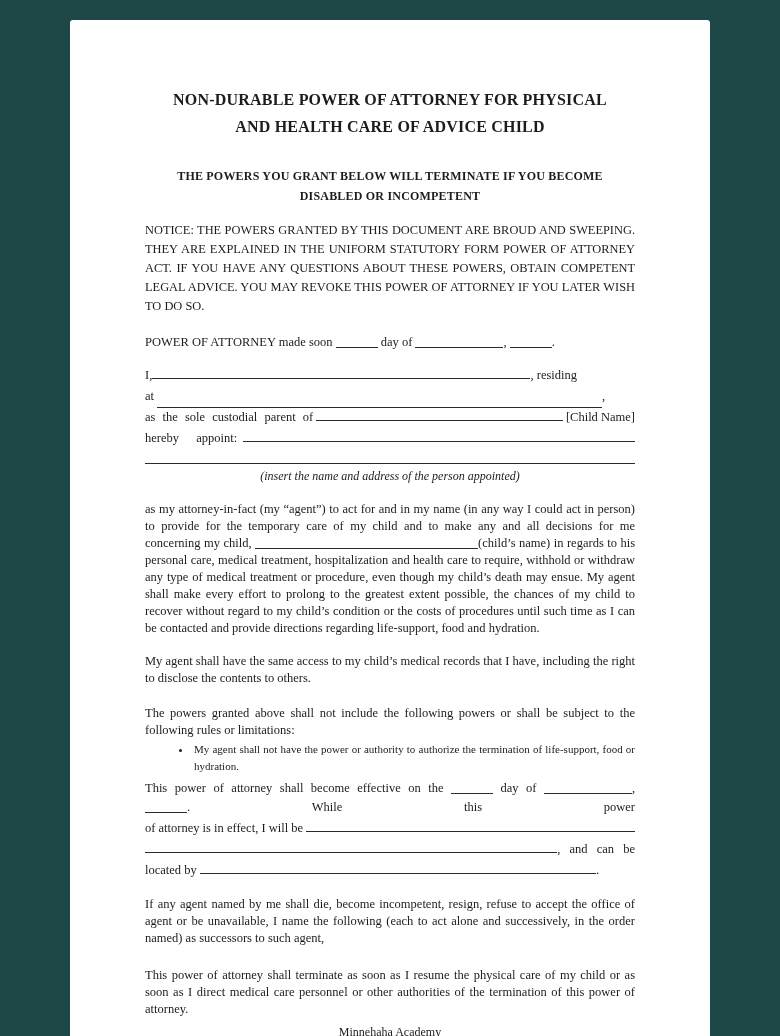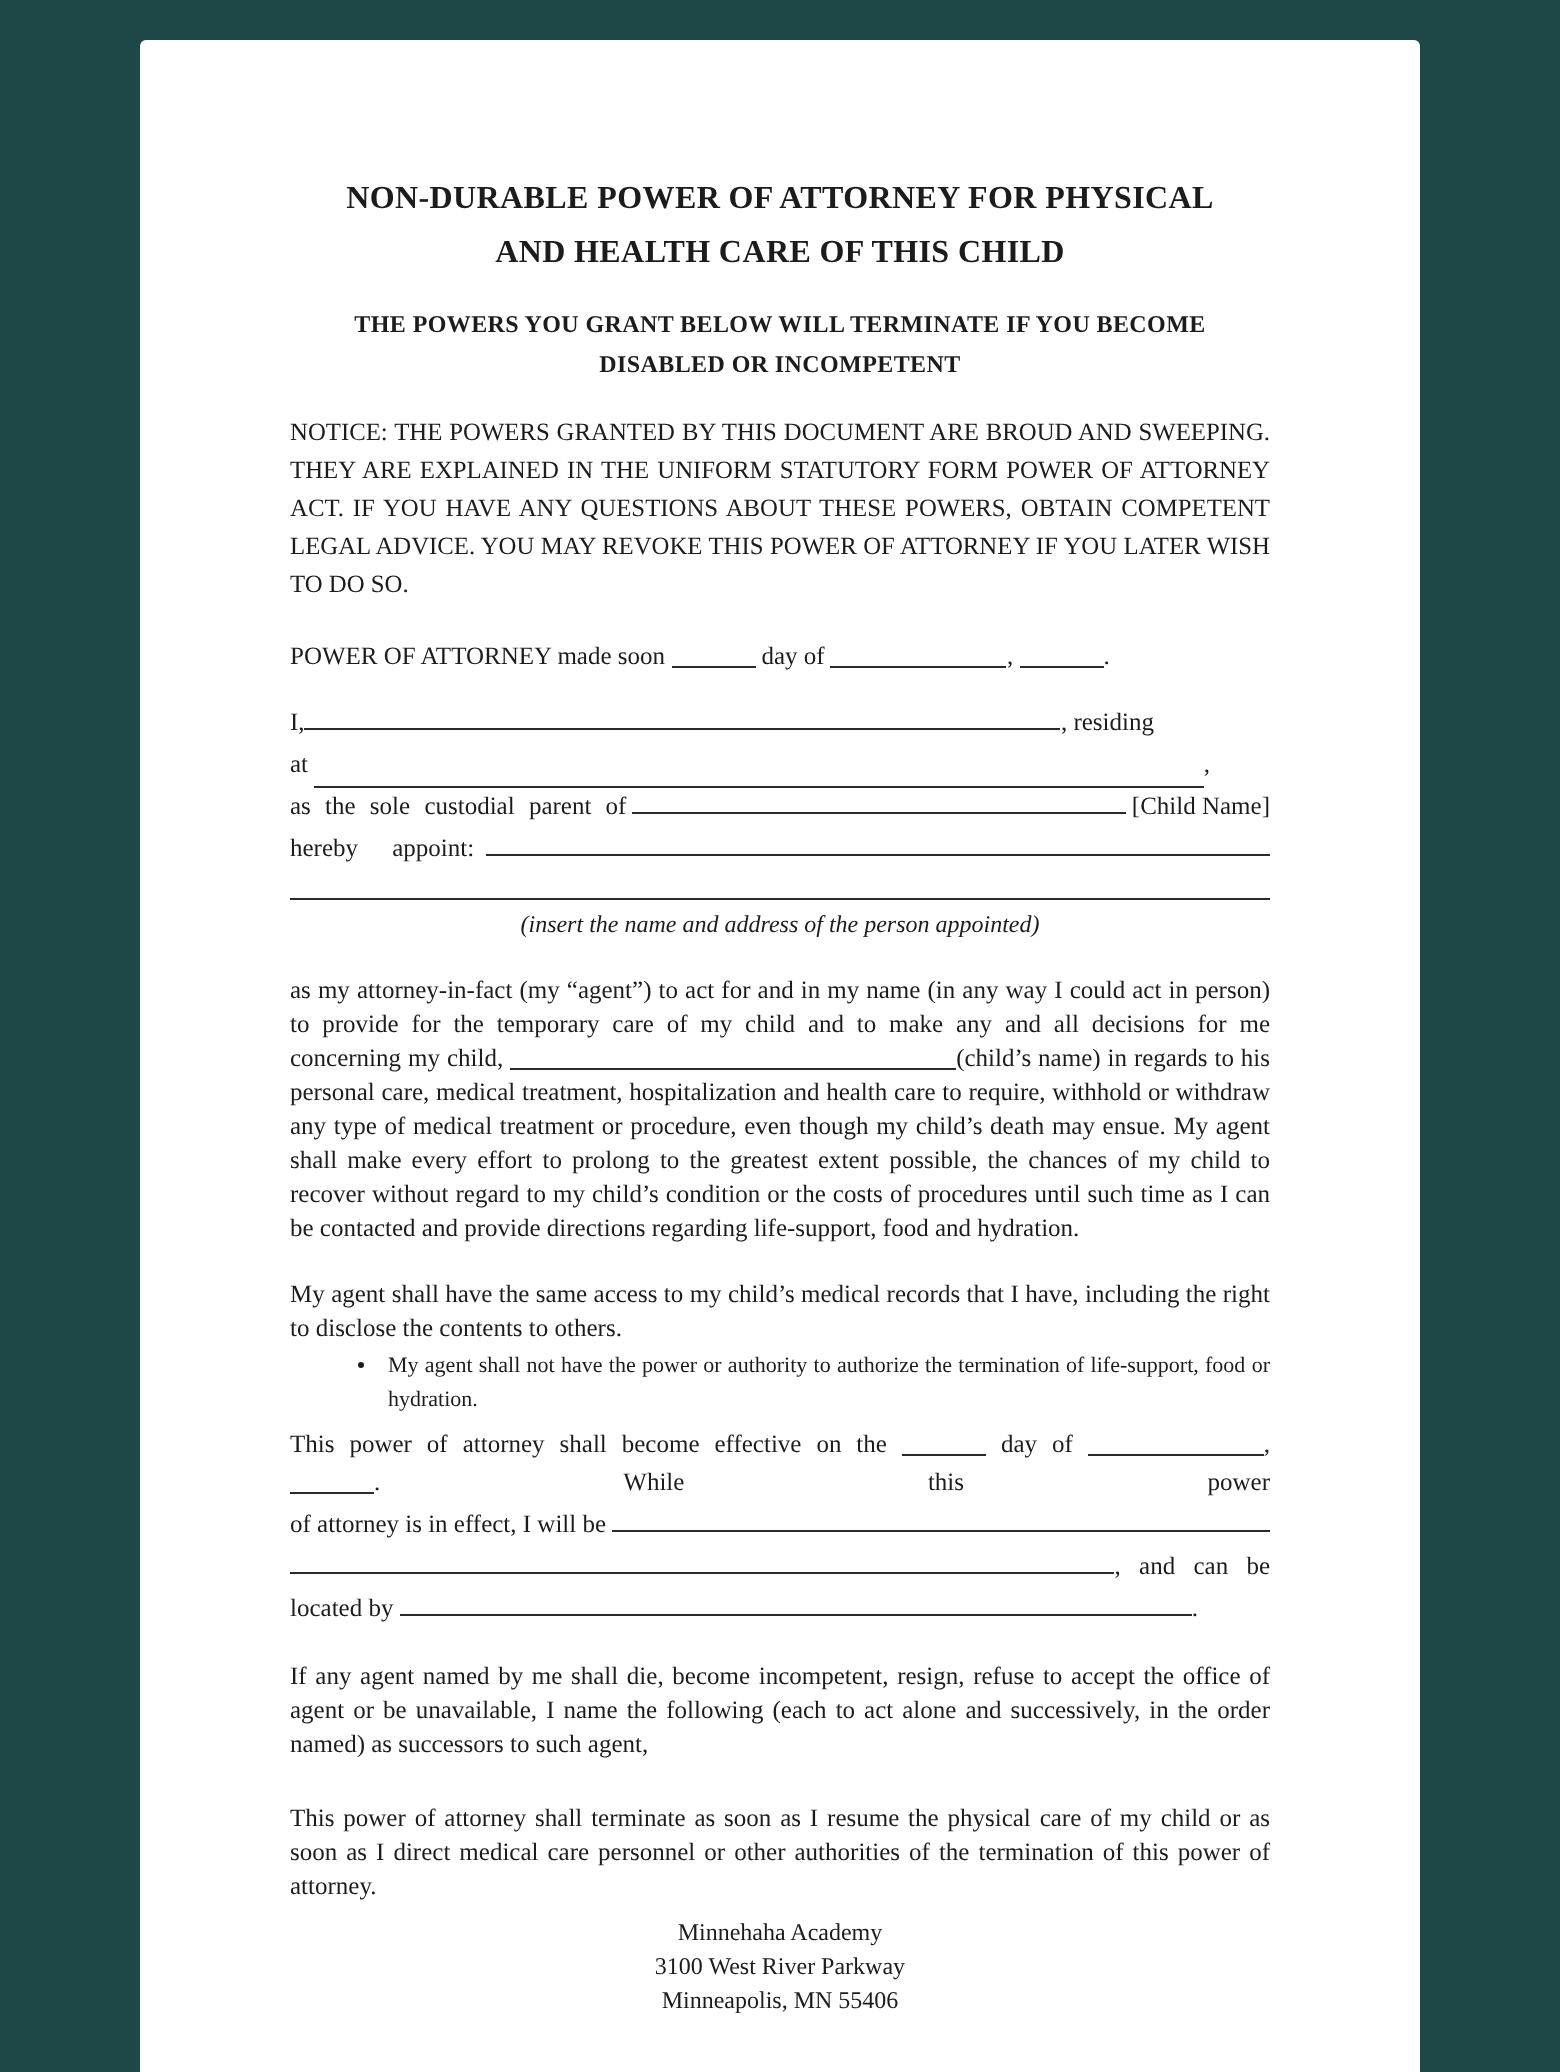--- a/index.html
+++ b/index.html
@@ -24,21 +24,21 @@
     font-weight: bold;
     font-size: 16px;
     line-height: 27px;
     letter-spacing: 0.2px;
   }
   .warning {
     text-align: center;
     font-weight: bold;
     font-size: 12px;
     line-height: 20px;
-    margin-top: 12px;
+    margin-top: 26px;
     letter-spacing: 0.2px;
   }
   .notice {
     font-size: 12.4px;
     line-height: 19px;
     margin-top: 15px;
     text-align: justify;
   }
   .body-line, .para, .fillrow, .jline {
     font-size: 12.5px;
@@ -114,21 +114,21 @@
     line-height: 17px;
   }
 </style>
 </head>
 <body>
 
 <div class="page">
 
   <div class="doc-title">
     <div>NON-DURABLE POWER OF ATTORNEY FOR PHYSICAL</div>
-    <div>AND HEALTH CARE OF THIS CHILD</div>
+    <div>AND HEALTH CARE OF ADVICE CHILD</div>
   </div>
 
   <div class="warning">
     <div>THE POWERS YOU GRANT BELOW WILL TERMINATE IF YOU BECOME</div>
     <div>DISABLED OR INCOMPETENT</div>
   </div>
 
   <div class="notice">NOTICE: THE POWERS GRANTED BY THIS DOCUMENT ARE BROUD AND SWEEPING. THEY ARE EXPLAINED IN THE UNIFORM STATUTORY FORM POWER OF ATTORNEY ACT. IF YOU HAVE ANY QUESTIONS ABOUT THESE POWERS, OBTAIN COMPETENT LEGAL ADVICE. YOU MAY REVOKE THIS POWER OF ATTORNEY IF YOU LATER WISH TO DO SO.</div>
 
   <div class="body-line made-row">
@@ -166,20 +166,21 @@
 
   <div class="caption">(insert the name and address of the person appointed)</div>
 
   <div class="para" style="margin-top:16px">
     <span>as my attorney-in-fact (my “agent”) to act for and in my name (in any way I could act in person) to provide for the temporary care of my child and to make any and all decisions for me concerning my child,</span>
     <span class="blank w223"></span><span>(child’s name) in regards to his personal care, medical treatment, hospitalization and health care to require, withhold or withdraw any type of medical treatment or procedure, even though my child’s death may ensue. My agent shall make every effort to prolong to the greatest extent possible, the chances of my child to recover without regard to my child’s condition or the costs of procedures until such time as I can be contacted and provide directions regarding life-support, food and hydration.</span>
   </div>
 
   <div class="para">My agent shall have the same access to my child’s medical records that I have, including the right to disclose the contents to others.</div>
 
+  <div class="para" style="margin-top:18px">The powers granted above shall not include the following powers or shall be subject to the following rules or limitations:</div>
 
   <ul class="limits">
     <li>My agent shall not have the power or authority to authorize the termination of life-support, food or hydration.</li>
   </ul>
 
   <div class="effective-block">
     <div class="jline">
       <span>This power of attorney shall become effective on the</span>
       <span class="blank w42"></span>
       <span>day of</span>

